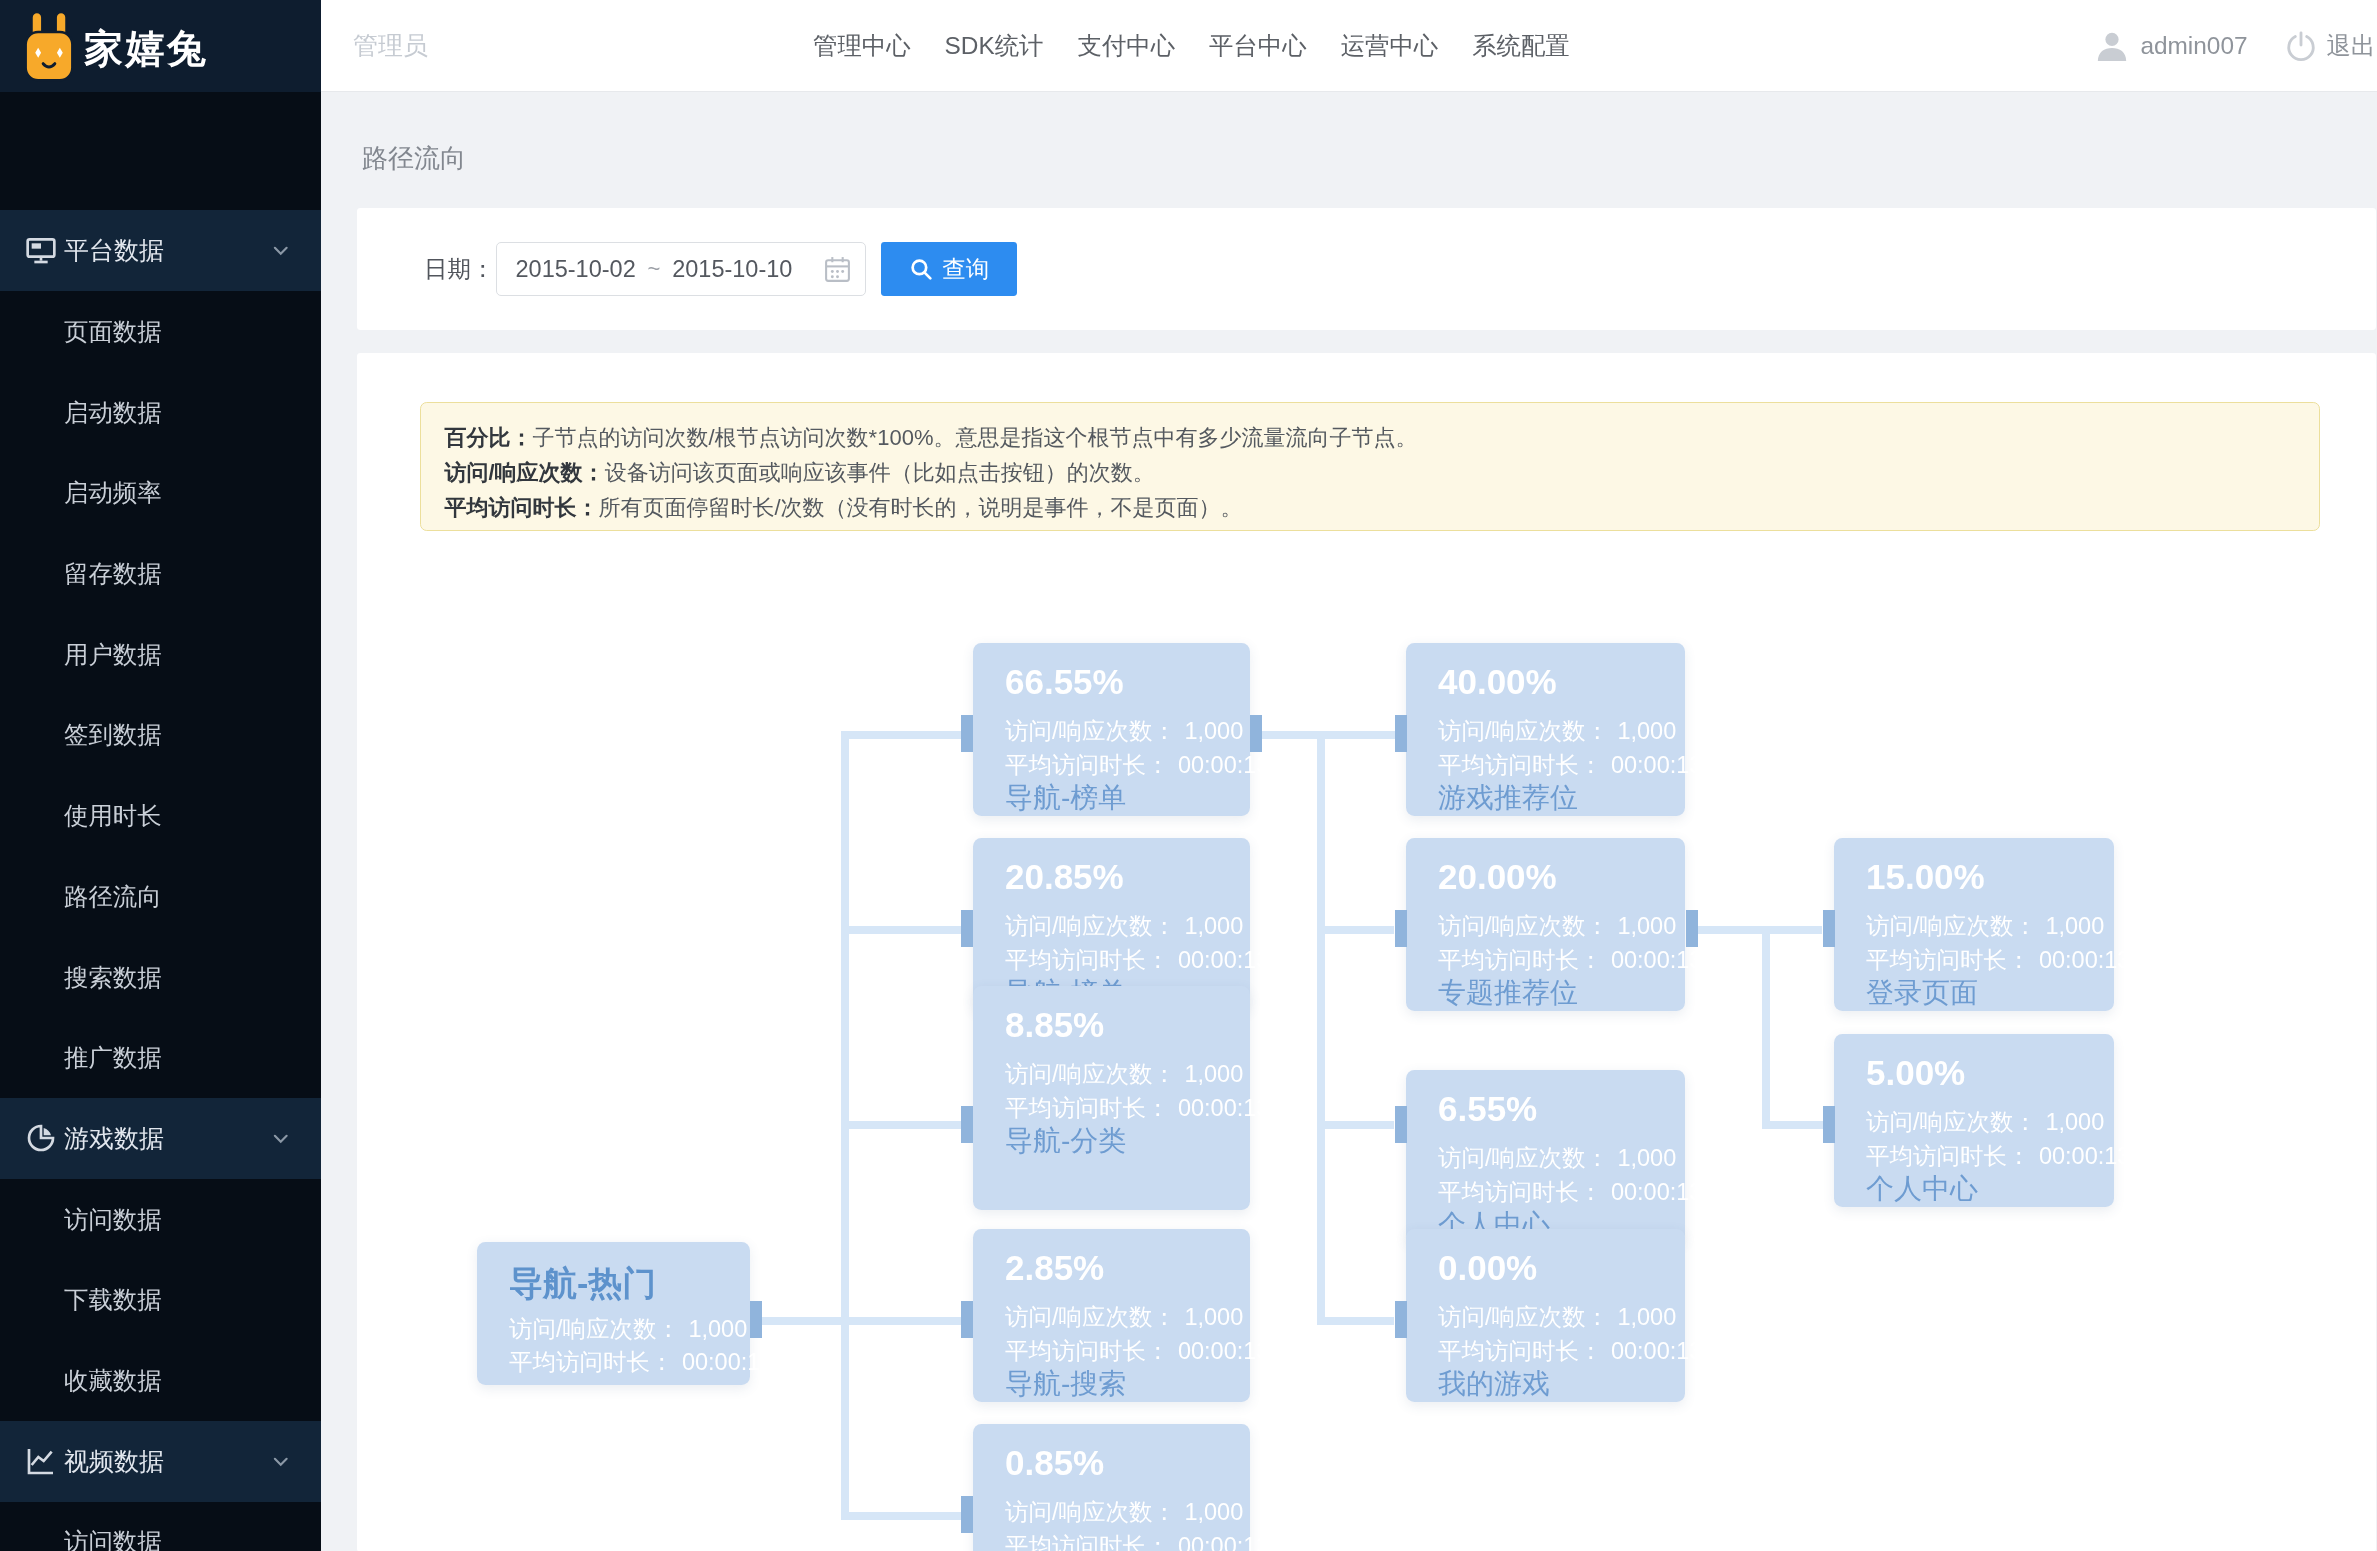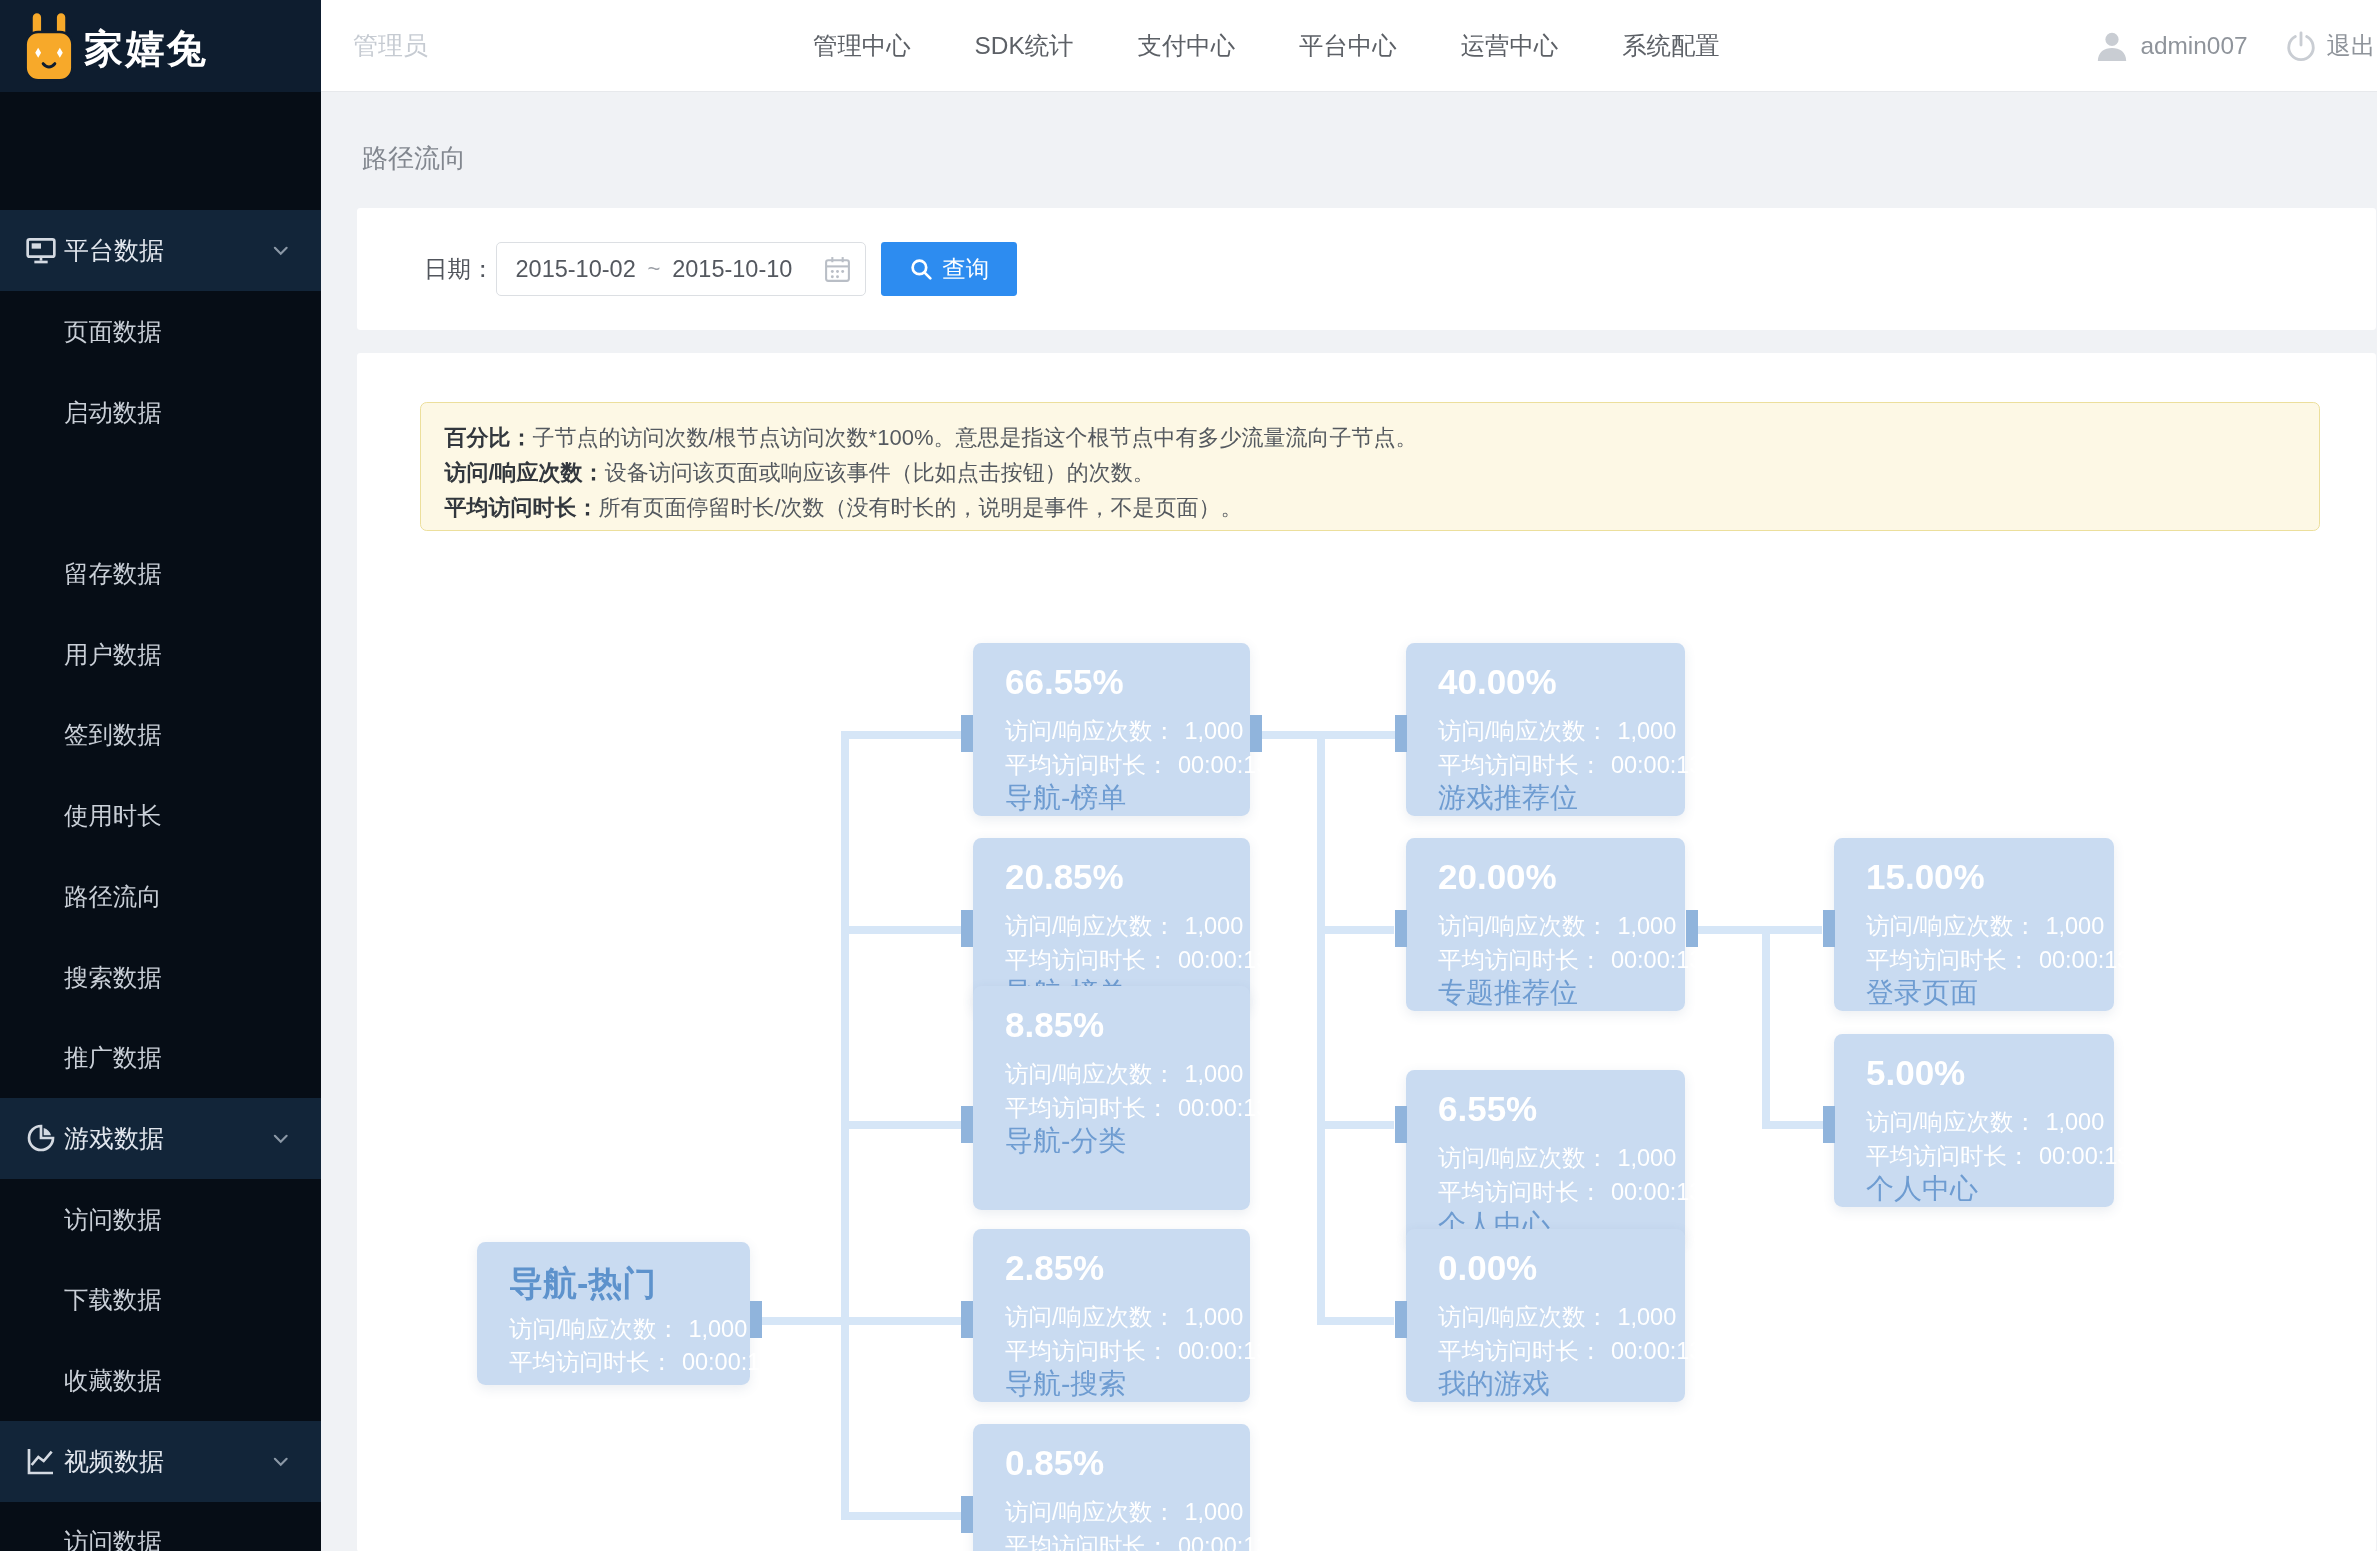--- a/index.html
+++ b/index.html
@@ -16,21 +16,21 @@
   .side-header .lab{position:absolute;left:64px;top:0;line-height:81px;font-size:25px;color:#e2e7ee;}
   .side-header .ic{position:absolute;left:25px;top:24.4px;width:32px;height:32px;}
   .side-header .chev{position:absolute;left:269px;top:29px;width:23.5px;height:23.5px;}
   .side-item{left:0;width:321px;height:81px;}
   .side-item span{position:absolute;left:64px;line-height:81px;font-size:24.4px;color:#c9cfd7;}
 
   
   #topbar{left:321px;top:0;width:2056px;height:92px;background:#ffffff;
           border-bottom:1.7px solid #e7e9ec;box-sizing:border-box;z-index:4;}
   #breadcrumb{position:absolute;left:32px;top:0;line-height:91px;font-size:25px;color:#c6cbd2;}
-  #mainnav{position:absolute;left:492px;top:0;height:91px;display:flex;align-items:center;gap:64px;}
+  #mainnav{position:absolute;left:492px;top:0;height:91px;display:flex;align-items:center;gap:34px;}
   #mainnav .nav-item{font-size:24.4px;color:#5c6066;white-space:nowrap;cursor:pointer;}
   #userarea{position:absolute;right:1.7px;top:0;height:91px;display:flex;align-items:center;}
   #userarea .uname{font-size:24.4px;color:#8f949b;margin-left:11.8px;}
   #userarea .logout{font-size:24.4px;color:#8f949b;margin-left:10px;}
 
   
   #page-title{left:362px;top:141px;font-size:26px;color:#82878f;}
   .card{background:#ffffff;border-radius:3.4px;padding-left:48px;}
   #filter-card{left:357px;top:208px;width:1971px;height:122px;}
   #date-label{position:absolute;left:67px;top:0;line-height:122px;font-size:23.5px;color:#51555c;}
@@ -92,20 +92,23 @@
       <span class="lab">平台数据</span>
       <svg class="chev" viewBox="0 0 24 24">
         <path d="M6 9 l6 6 6 -6" fill="none" stroke="#8b98a6" stroke-width="2.2" stroke-linecap="round"></path>
       </svg>
     </div>
     <div class="side-item abs" style="top:291px">
         <span>页面数据</span>
       </div>
     <div class="side-item abs" style="top:372px">
         <span>启动数据</span>
+      </div>
+    <div class="side-item abs" style="top:452px">
+        <span>启动频率</span>
       </div>
     <div class="side-item abs" style="top:533px">
         <span>留存数据</span>
       </div>
     <div class="side-item abs" style="top:614px">
         <span>用户数据</span>
       </div>
     <div class="side-item abs" style="top:694px">
         <span>签到数据</span>
       </div>

